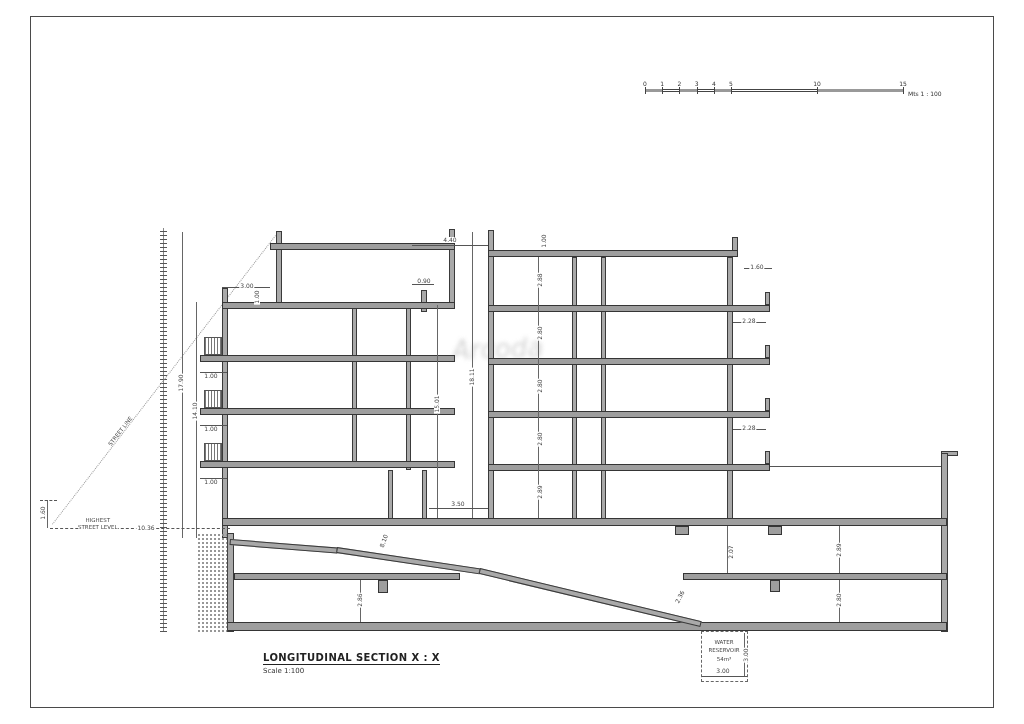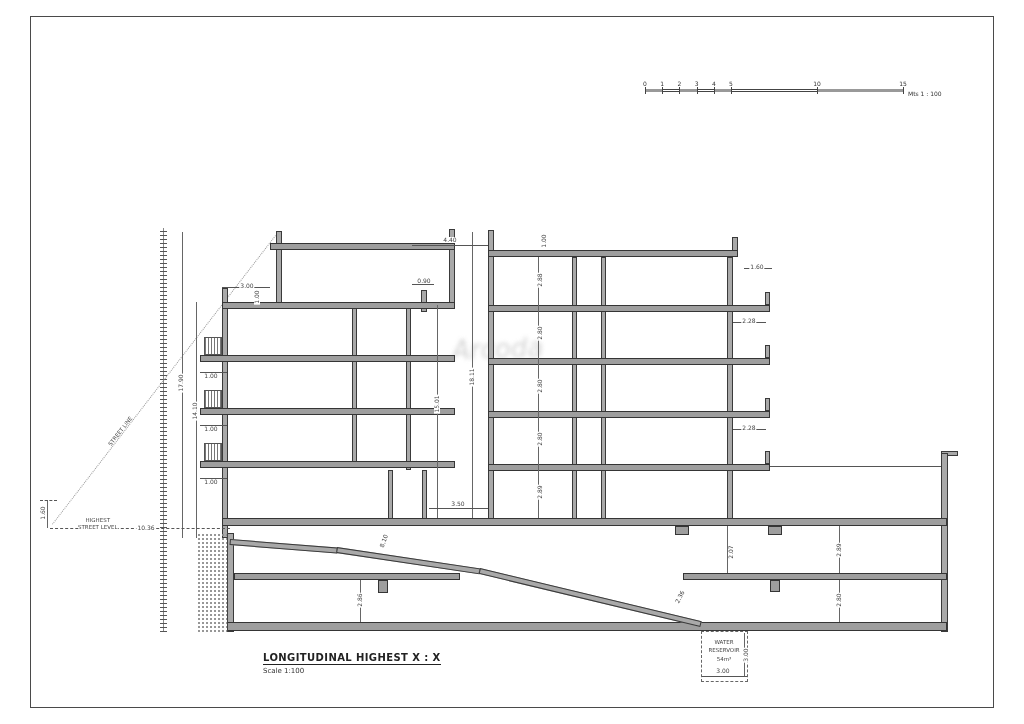--- a/index.html
+++ b/index.html
@@ -200,15 +200,15 @@
       <span class="dim" style="left: 43px; top: 513px; transform: translate(-50%, -50%) rotate(-90deg);">1.60</span>
       <span class="dim" style="left: 680px; top: 597px; transform: translate(-50%, -50%) rotate(-62deg);">2.36</span>
       <span class="dim" style="left: 731px; top: 552px; transform: translate(-50%, -50%) rotate(-90deg);">2.07</span>
       <span class="dim" style="left: 839px; top: 550px; transform: translate(-50%, -50%) rotate(-90deg);">2.89</span>
       <span class="dim" style="left: 839px; top: 600px; transform: translate(-50%, -50%) rotate(-90deg);">2.80</span>
       <span class="dim" style="left: 360px; top: 600px; transform: translate(-50%, -50%) rotate(-90deg);">2.86</span>
       <span class="dim" style="left: 723px; top: 671px; transform: translate(-50%, -50%) rotate(0deg);">3.00</span>
       <span class="dim" style="left: 746px; top: 655px; transform: translate(-50%, -50%) rotate(-90deg);">3.00</span>
     </div>
 
-  <div id="title">LONGITUDINAL HIGHEST X : X</div>
+  <div id="title">LONGITUDINAL SECTION X : X</div>
   <div id="subtitle">Scale 1:100</div>
 </div>
 
 </body></html>

